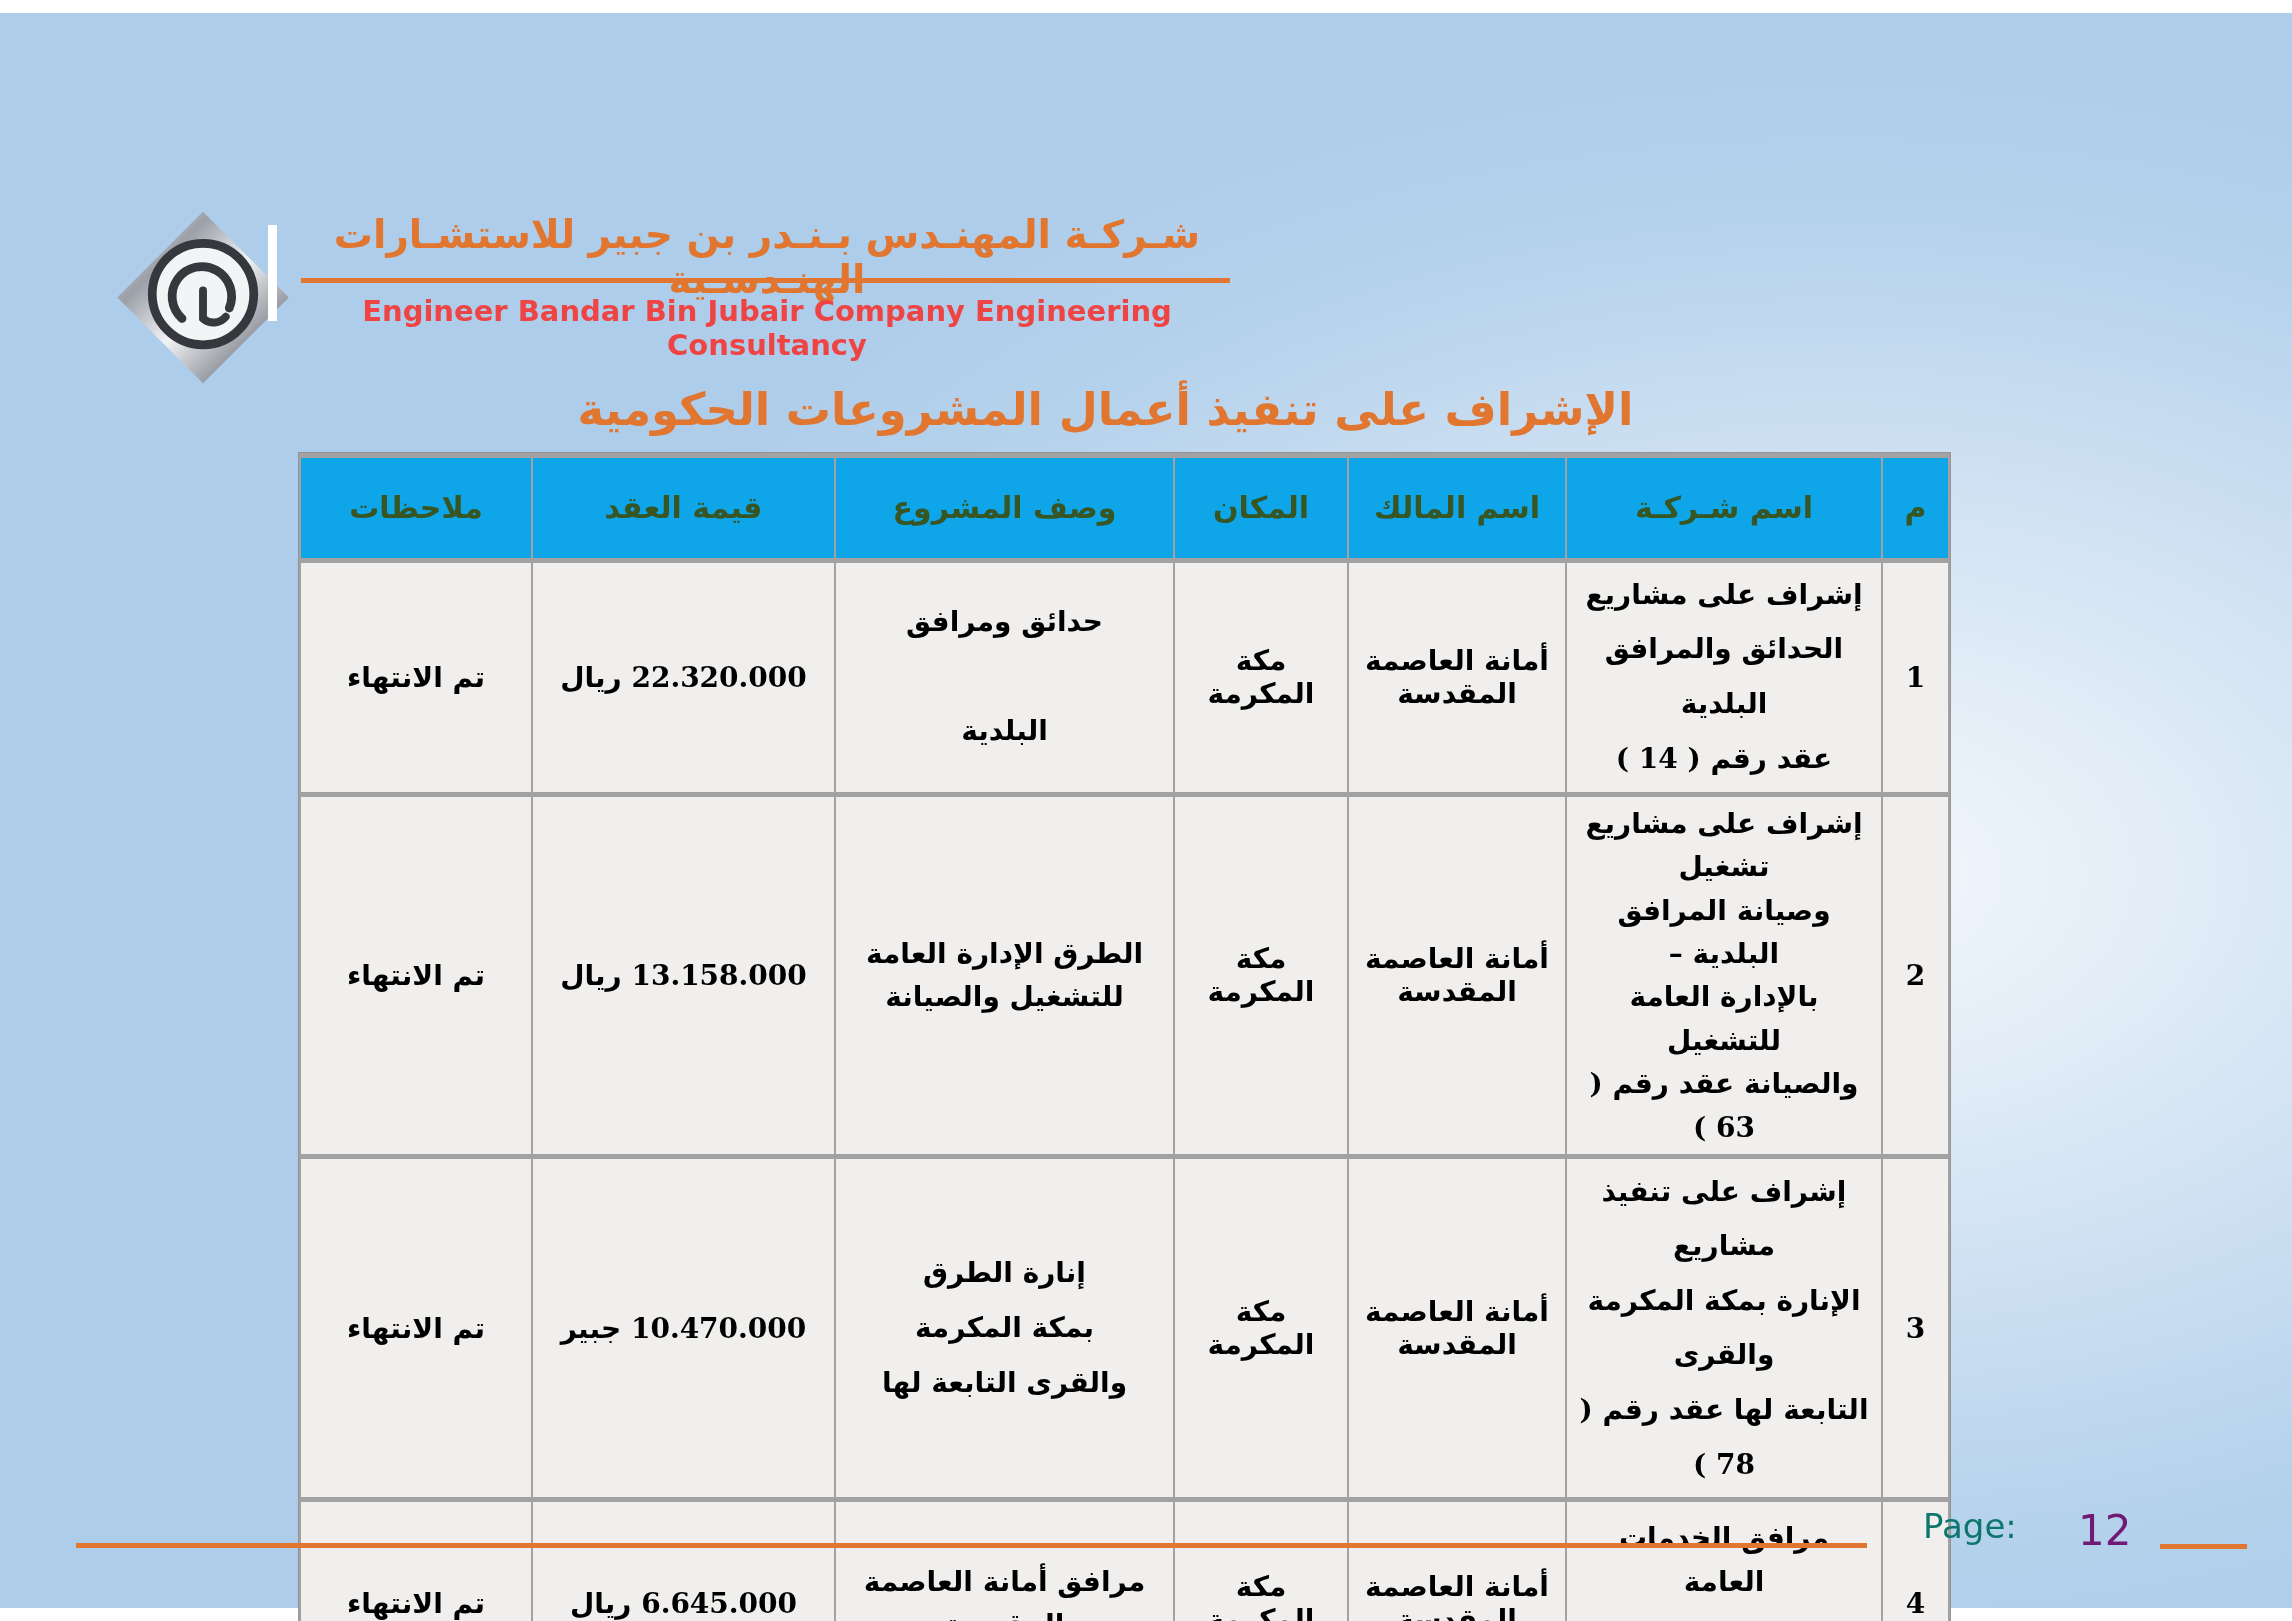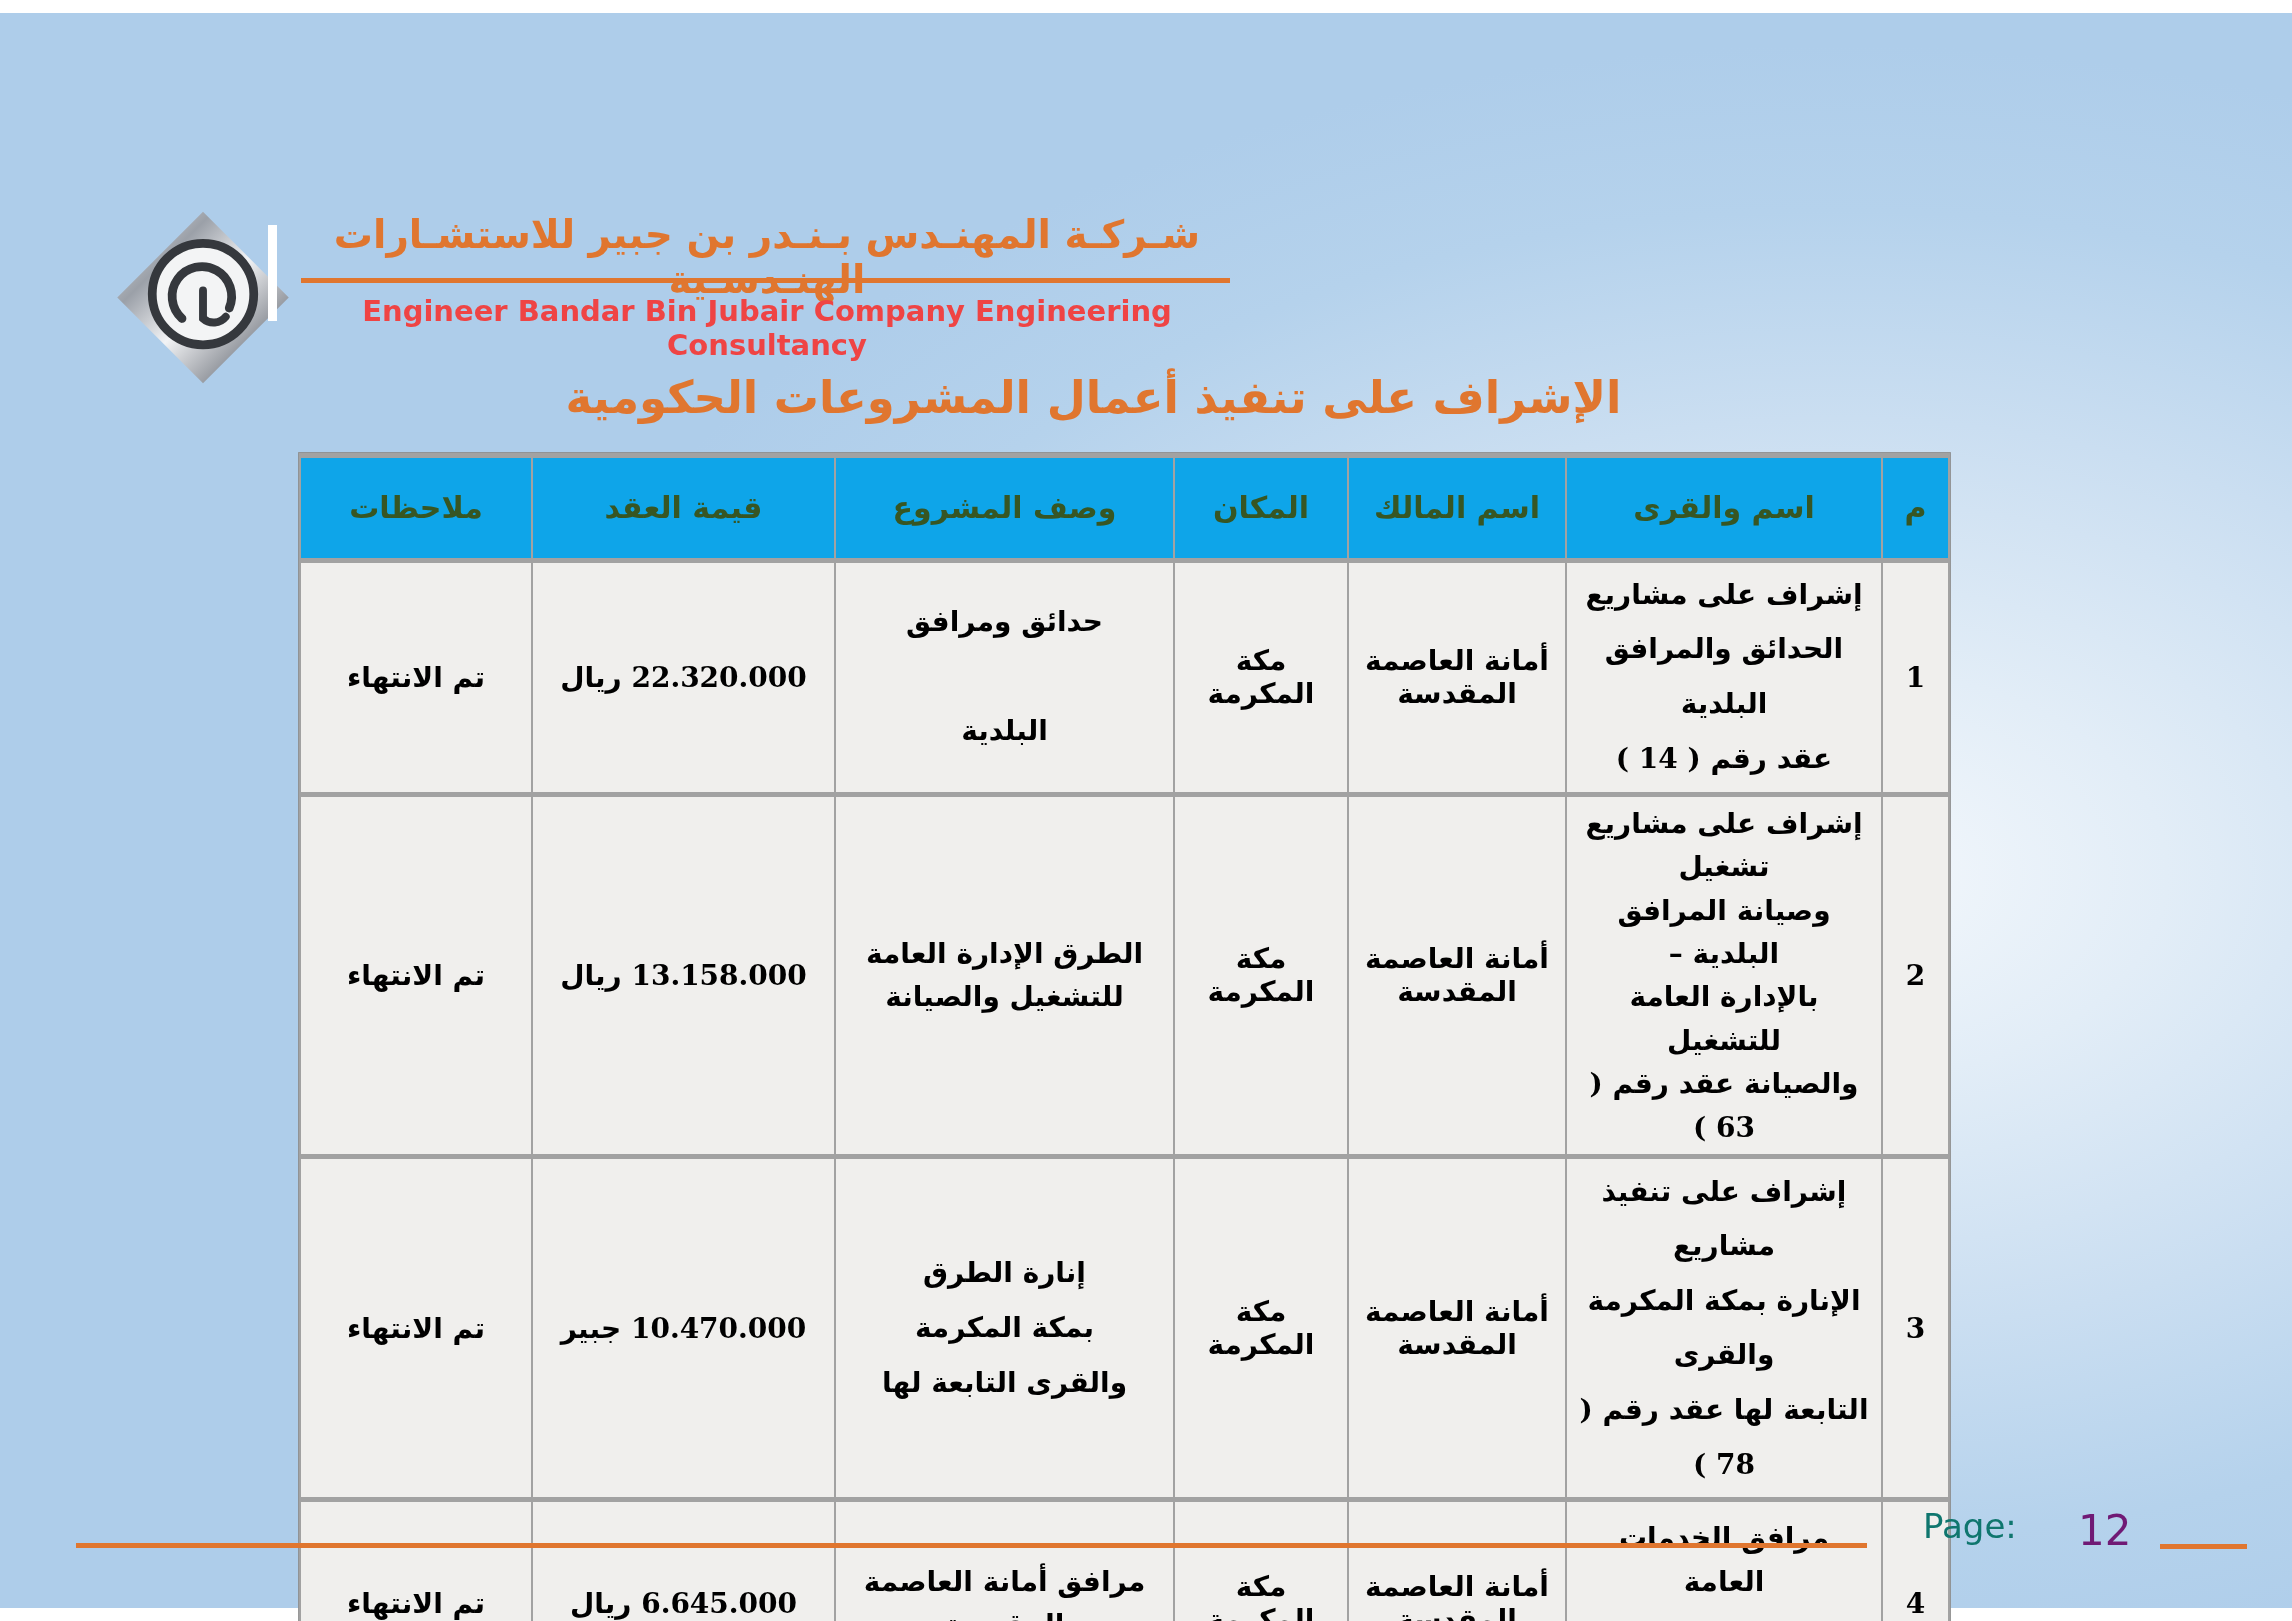--- a/index.html
+++ b/index.html
@@ -34,21 +34,21 @@
     position:absolute; left:301px; top:278px; width:929px; height:4.5px;
     background:#E0762F;
   }
   .company-en{
     position:absolute; left:307px; top:294px; width:920px;
     text-align:center;
     font-size:29px; font-weight:bold; color:#ef4444;
   }
 
   .title{
-    position:absolute; left:552px; top:371px; width:1083px; margin:0;
+    position:absolute; left:552px; top:371px; width:1083px; margin:12px;
     direction:rtl; text-align:center;
     font-size:45px; font-weight:bold; color:#E0762F;
   }
 
   
   .projects{
     position:absolute; left:299px; top:453px; width:1649px;
     border-collapse:collapse; table-layout:fixed;
     background:#f0efed;
     direction:rtl;
@@ -122,21 +122,21 @@
       <col style="width:316px">
       <col style="width:218px">
       <col style="width:174px">
       <col style="width:339px">
       <col style="width:303px">
       <col style="width:232px">
     </colgroup>
     <thead>
       <tr>
         <th>م</th>
-        <th>اسم والقرى</th>
+        <th>اسم شـركـة</th>
         <th>اسم المالك</th>
         <th>المكان</th>
         <th>وصف المشروع</th>
         <th>قيمة العقد</th>
         <th>ملاحظات</th>
       </tr>
     </thead>
     <tbody>
       <tr class="row-1">
         <td class="num-cell">1</td>

